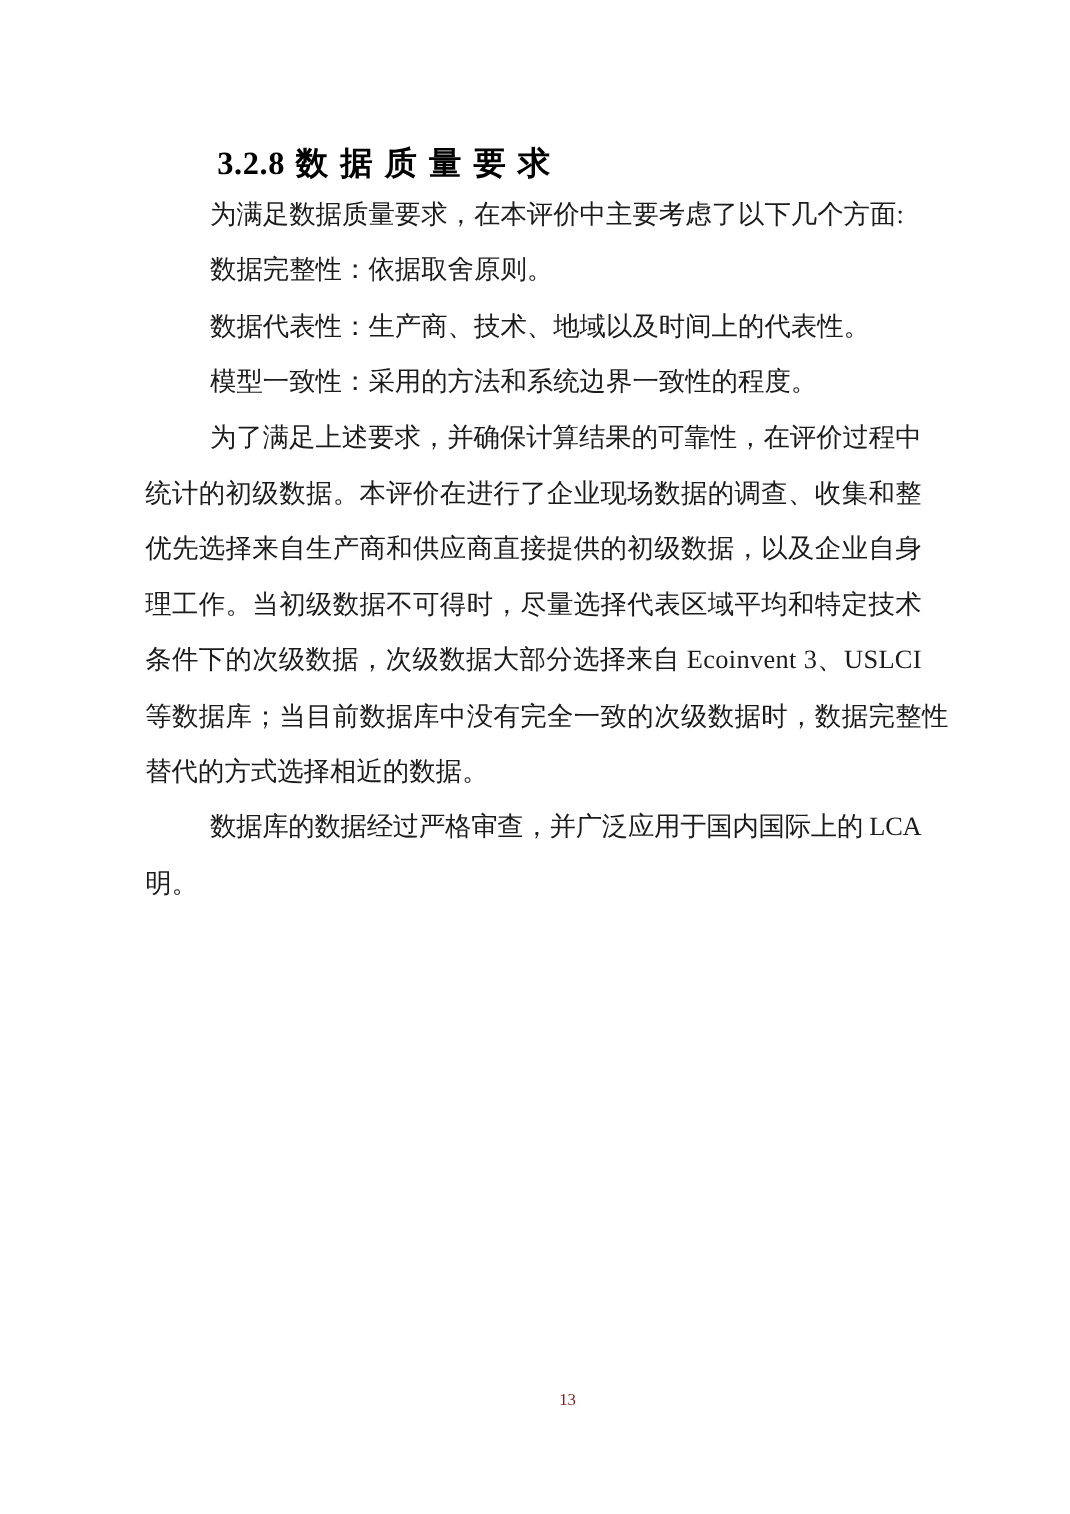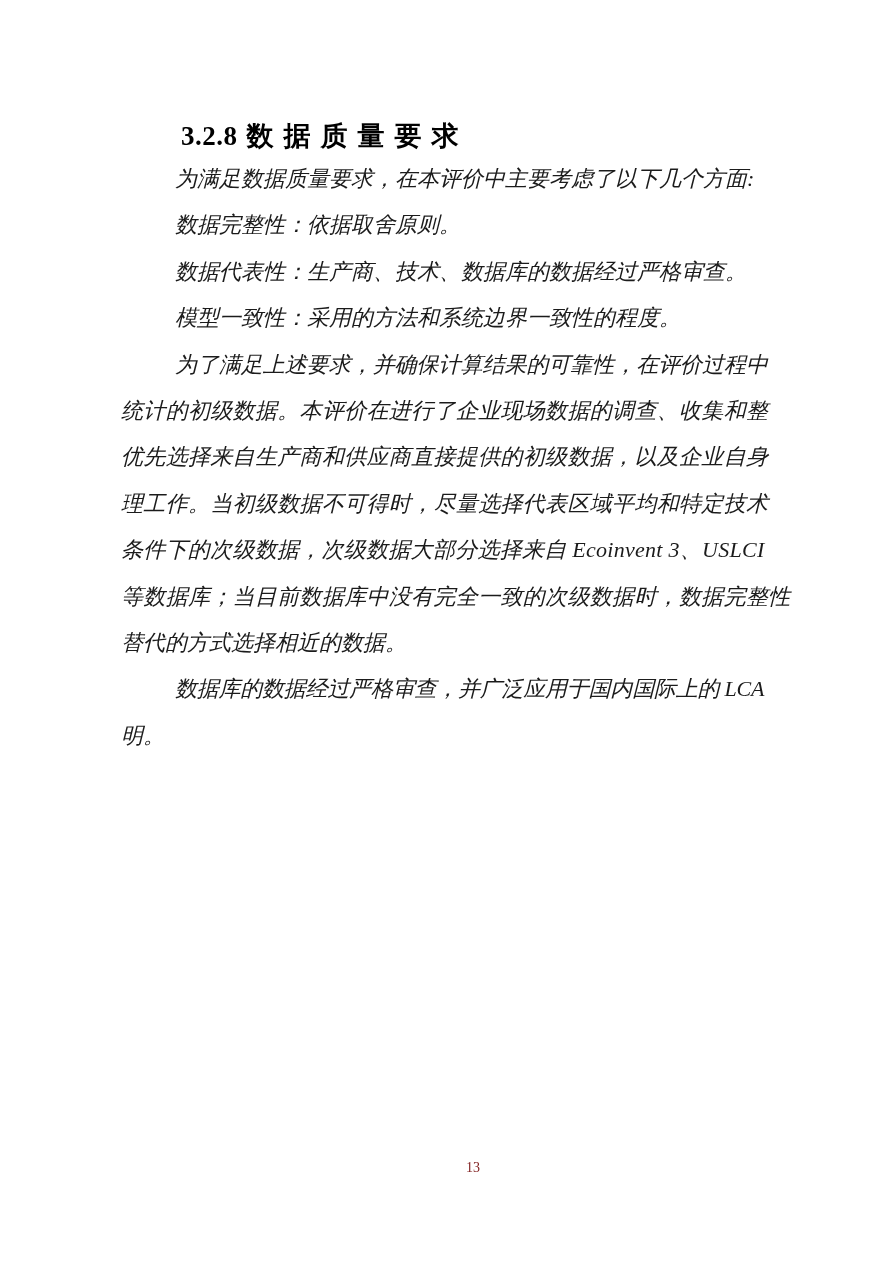--- a/index.html
+++ b/index.html
@@ -32,21 +32,20 @@
     padding-right: 9px;
   }
   .heading .heading-title {
     letter-spacing: 10px;
   }
   .body-text {
     position: absolute;
     top: 156px;
     left: 121px;
     width: 647px;
-    font-style: italic;
   }
   .line {
     height: 46.4px;
     line-height: 46.4px;
     font-size: 22px;
     white-space: nowrap;
   }
   .line.indent {
     padding-left: 54px;
   }
@@ -65,21 +64,21 @@
 </head>
 <body>
 
 <div class="page">
 
   <h2 class="heading"><span class="heading-num">3.2.8</span><span class="heading-title">数据质量要求</span></h2>
 
   <div class="body-text">
     <div class="line indent"><span>为满足数据质量要求，在本评价中主要考虑了以下几个方面:</span></div>
     <div class="line indent"><span>数据完整性：依据取舍原则。</span></div>
-    <div class="line indent"><span>数据代表性：生产商、技术、数据库的数据经过严格审查。</span></div>
+    <div class="line indent"><span>数据代表性：生产商、技术、地域以及时间上的代表性。</span></div>
     <div class="line indent"><span>模型一致性：采用的方法和系统边界一致性的程度。</span></div>
     <div class="line indent fill"><span style="letter-spacing: -0.0384615px;">为了满足上述要求，并确保计算结果的可靠性，在评价过程中</span></div>
     <div class="line fill"><span style="letter-spacing: 0.321429px;">统计的初级数据。本评价在进行了企业现场数据的调查、收集和整</span></div>
     <div class="line fill"><span style="letter-spacing: 0.321429px;">优先选择来自生产商和供应商直接提供的初级数据，以及企业自身</span></div>
     <div class="line fill"><span style="letter-spacing: 0.321429px;">理工作。当初级数据不可得时，尽量选择代表区域平均和特定技术</span></div>
     <div class="line fill"><span style="letter-spacing: 0.276605px;">条件下的次级数据，次级数据大部分选择来自 Ecoinvent 3、USLCI</span></div>
     <div class="line fill"><span style="letter-spacing: 0.321429px;">等数据库；当目前数据库中没有完全一致的次级数据时，数据完整性</span></div>
     <div class="line"><span>替代的方式选择相近的数据。</span></div>
     <div class="line indent fill"><span style="letter-spacing: -0.232143px;">数据库的数据经过严格审查，并广泛应用于国内国际上的 LCA</span></div>
     <div class="line"><span>明。</span></div>

